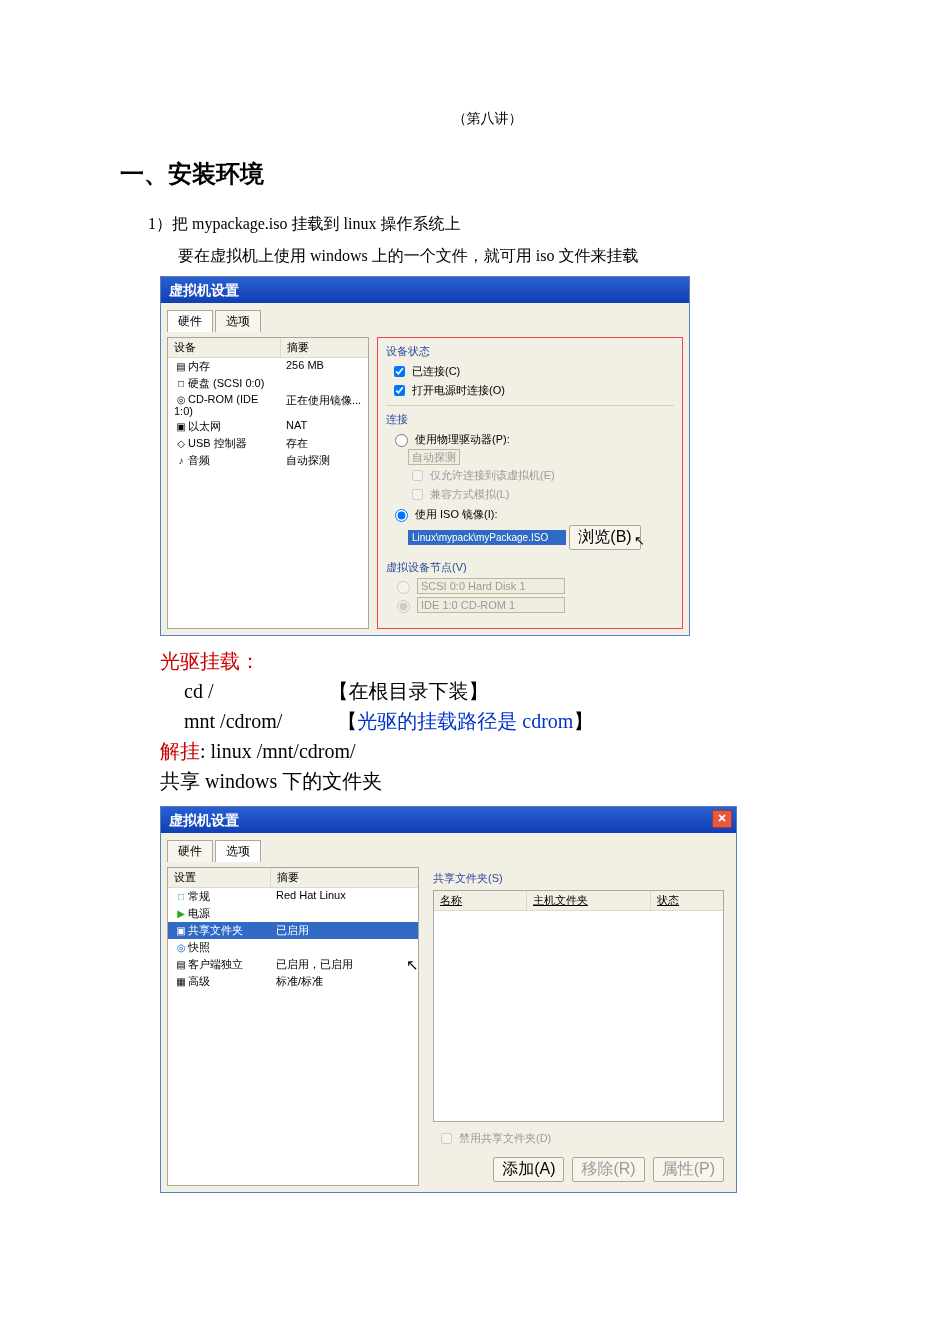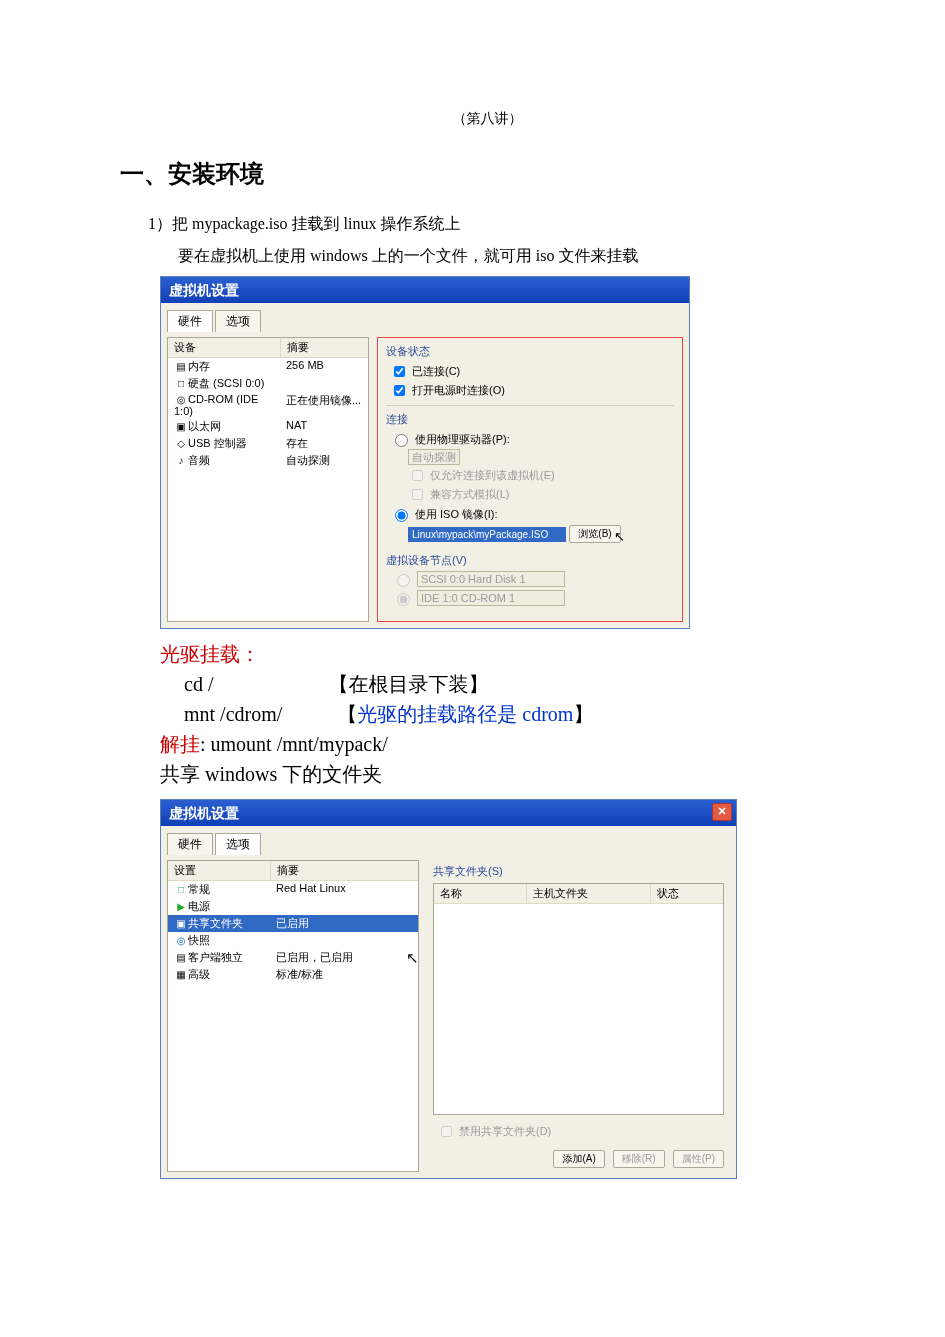--- a/index.html
+++ b/index.html
@@ -162,21 +162,21 @@
     color: #fff;
     font-size: 10px;
     padding: 2px 4px;
     display: inline-block;
     width: 150px;
     vertical-align: middle;
   }
   .btn {
     border: 1px solid #aca899;
     background: #f7f5ec;
-    font-size: 10px;
+    font-size: 16px;
     padding: 1px 8px;
     display: inline-block;
     border-radius: 2px;
     vertical-align: middle;
   }
   .btn.disabled { color: #9a9a9a; }
   .cursor1 {
     position: relative;
     left: -10px;
     top: 4px;
@@ -232,20 +232,21 @@
     border: 1px solid #aca899;
     background: #fff;
     height: 230px;
     margin-top: 4px;
   }
   .folder-head {
     display: flex;
     font-size: 11px;
     background: #f2efe4;
     border-bottom: 1px solid #e0dac4;
+    text-decoration: underline;
   }
   .folder-th {
     padding: 2px 6px;
     border-right: 1px solid #e0dac4;
   }
   .buttons-row {
     display: flex;
     gap: 8px;
     justify-content: flex-end;
     margin-top: 10px;
@@ -370,21 +371,21 @@
     </span>
     <span style="margin-left:110px;">【在根目录下装】</span><br>
 
     <span style="margin-left:24px;">
       <span>mnt    /cdrom/</span>
     </span>
     <span style="margin-left:50px;">
       <span>【</span><span class="blue">光驱的挂载路径是 cdrom</span><span>】</span>
     </span><br>
 
-    <span class="red">解挂</span><span>: umount    /mnt/mypack/</span><br>
+    <span class="red">解挂</span><span>: linux    /mnt/cdrom/</span><br>
     <span>共享 windows 下的文件夹</span>
   </div>
 
   <div class="vm-dialog2">
     <div class="vm-titlebar2">
       <span>虚拟机设置</span>
       <span class="vm-close">✕</span>
     </div>
     <div class="vm-tabs">
       <div class="vm-tab">硬件</div>

